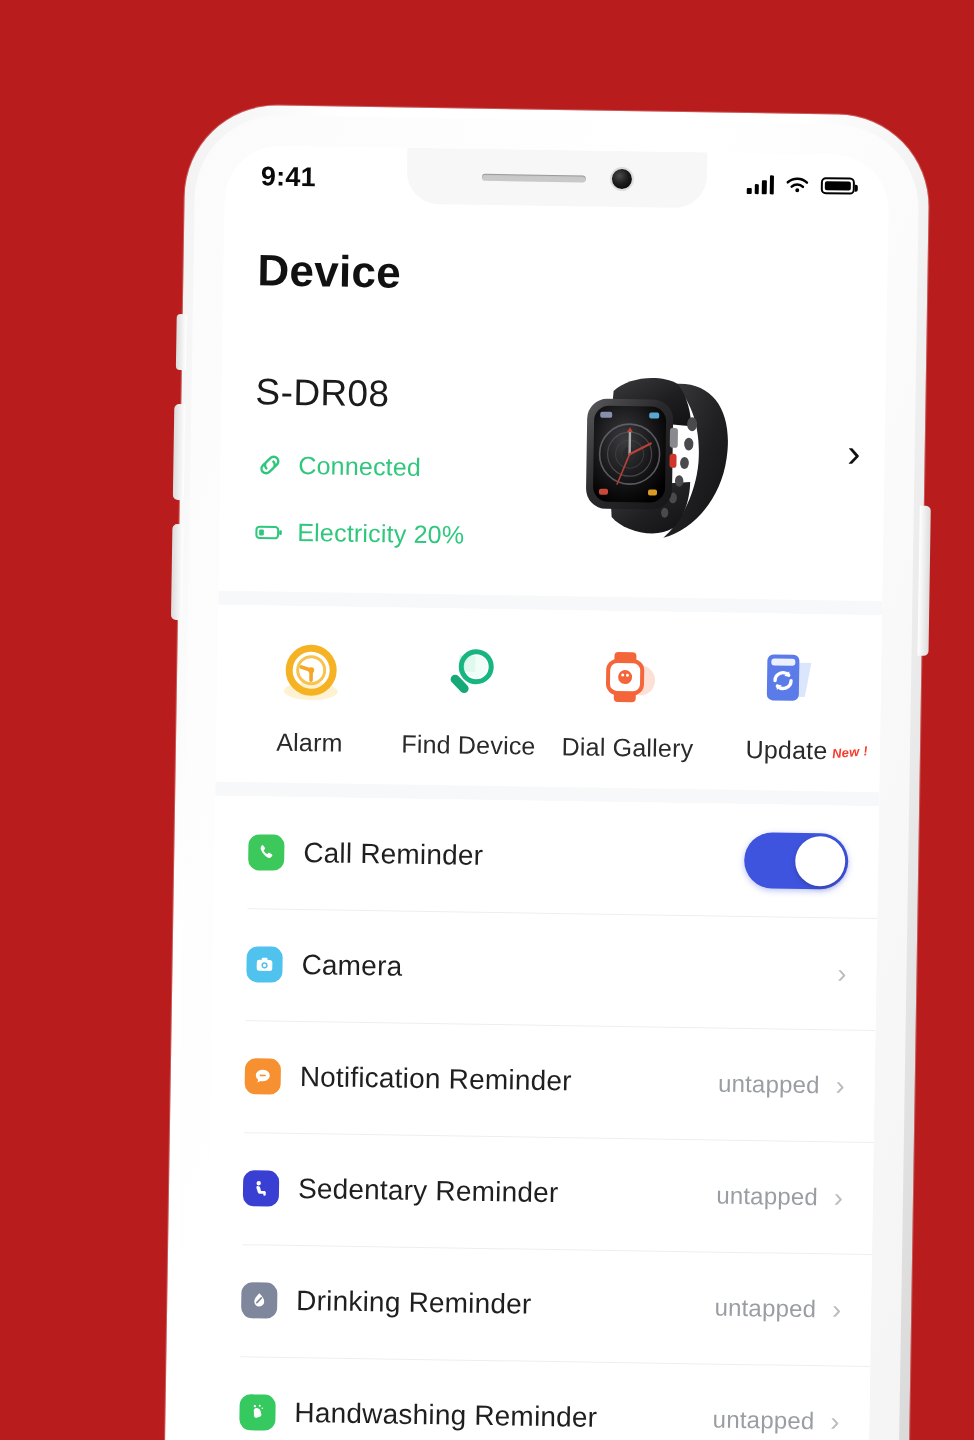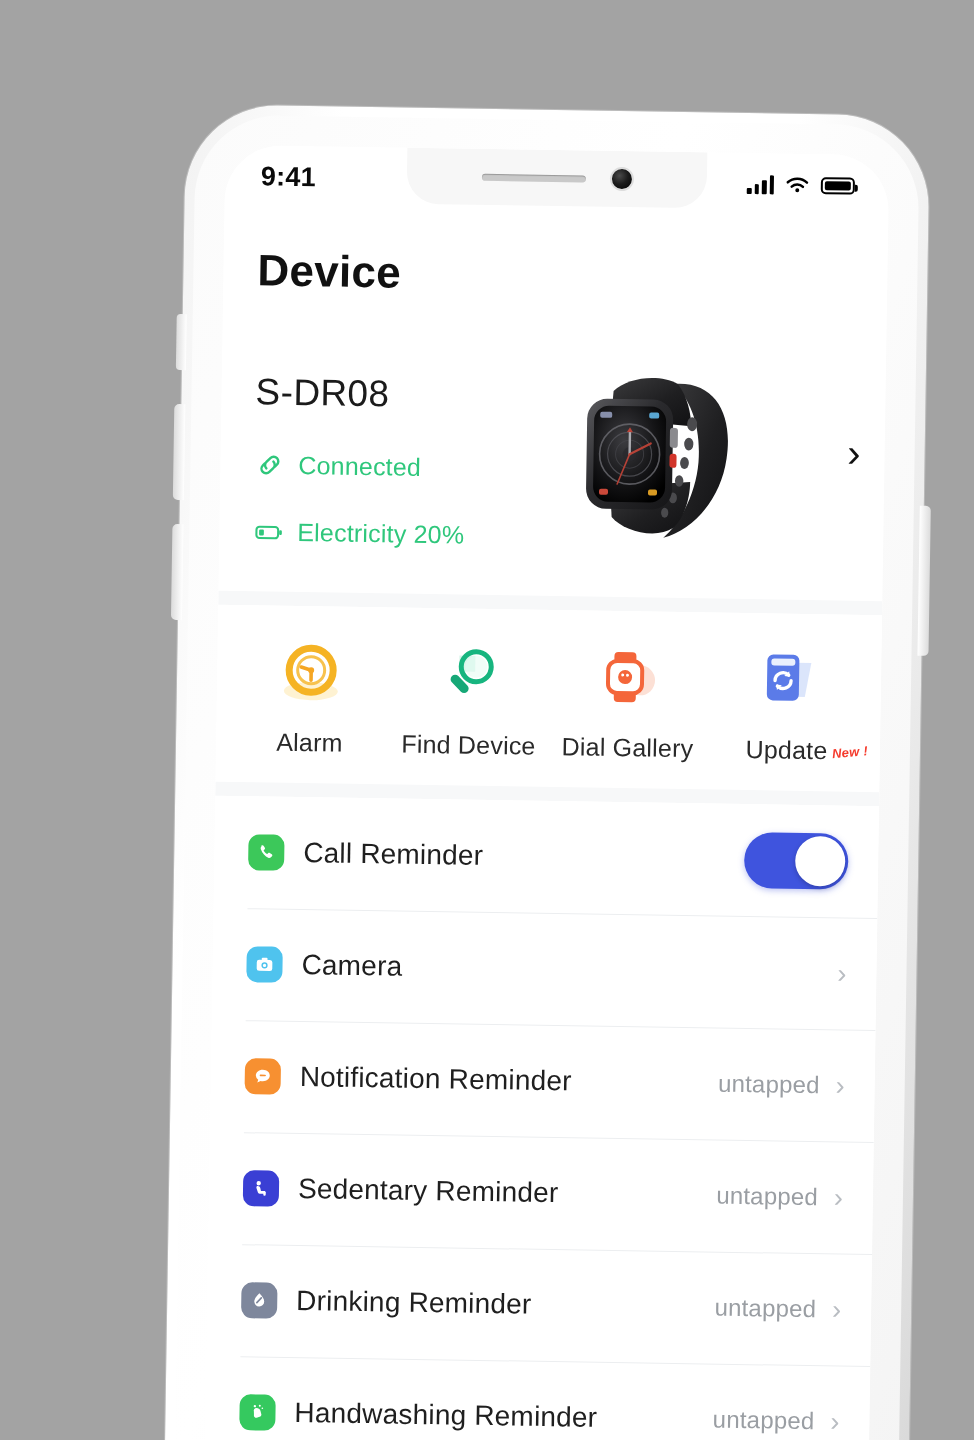--- a/index.html
+++ b/index.html
@@ -2,21 +2,21 @@
 <html><head>
 <meta charset="utf-8">
 <style>
   * { box-sizing: border-box; margin: 0; padding: 0; }
   html, body {
     width: 974px; height: 1440px;
     background: #000000;
     font-family: "Liberation Sans", sans-serif;
     overflow: hidden;
   }
-  .stage { position: relative; width: 974px; height: 1440px; background:#a3a3a3; }
+  .stage { position: relative; width: 974px; height: 1440px; background:#b91c1c; }
 
   
   .phone-frame {
     position: absolute;
     left: 186px; top: 110px;
     width: 744px; height: 1400px;
     border-radius: 92px 92px 0 0;
     background: linear-gradient(100deg,#f2f2f2 0%,#ffffff 16%,#ffffff 62%,#e9e9e9 86%,#d8d8d8 100%);
     box-shadow: 0 0 0 1px rgba(255,255,255,0.25);
     transform: rotate(0.9deg);

